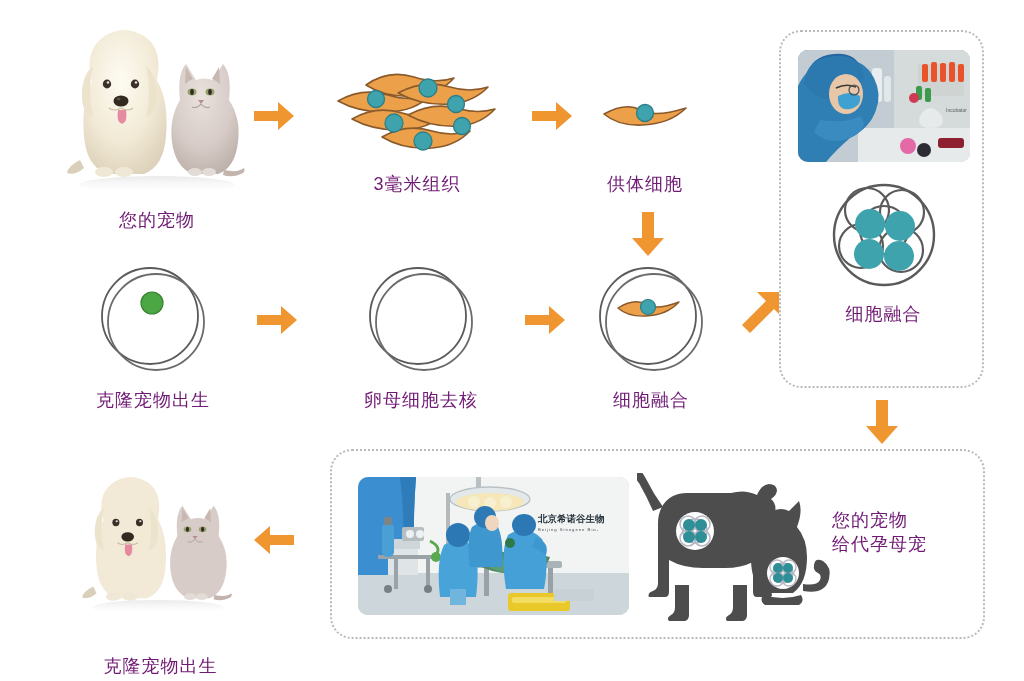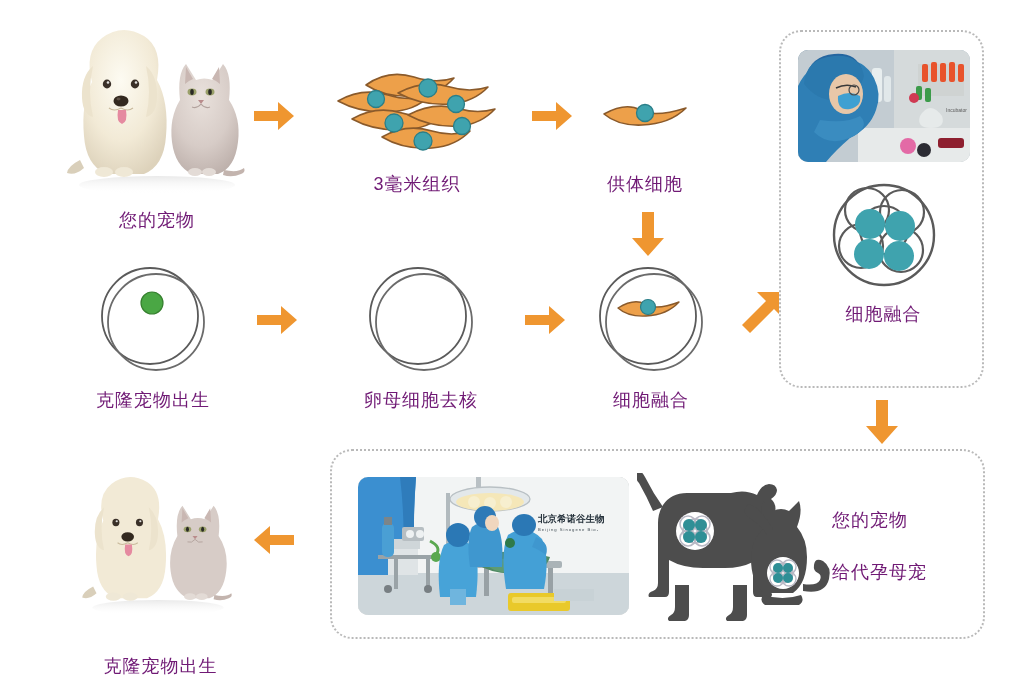--- a/index.html
+++ b/index.html
@@ -436,21 +436,21 @@
               <circle cx="5" cy="-5" r="5"></circle>
             <circle cx="-5" cy="5" r="5"></circle>
               <circle cx="5" cy="5" r="5"></circle>
           </g>
         </g>
       </svg>
     </div>
 
     <div class="caption" style="left:500px; top:57px; width:150px; text-align:left;">
       <div>您的宠物</div>
-      <div style="margin-top:28px;">给代孕母宠</div>
+      <div style="margin-top:0;">给代孕母宠</div>
     </div>
   </div>
 
   <div class="arrow" style="left:246px; top:520px; width:52px; height:40px;">
     <svg viewBox="0 0 52 40" width="52" height="40">
         <g fill="#ef9630">
       <path d="M48 15 h-24 v-9 l-16 14 l16 14 v-9 h24 z"></path>
         </g>
       </svg>
   </div>

